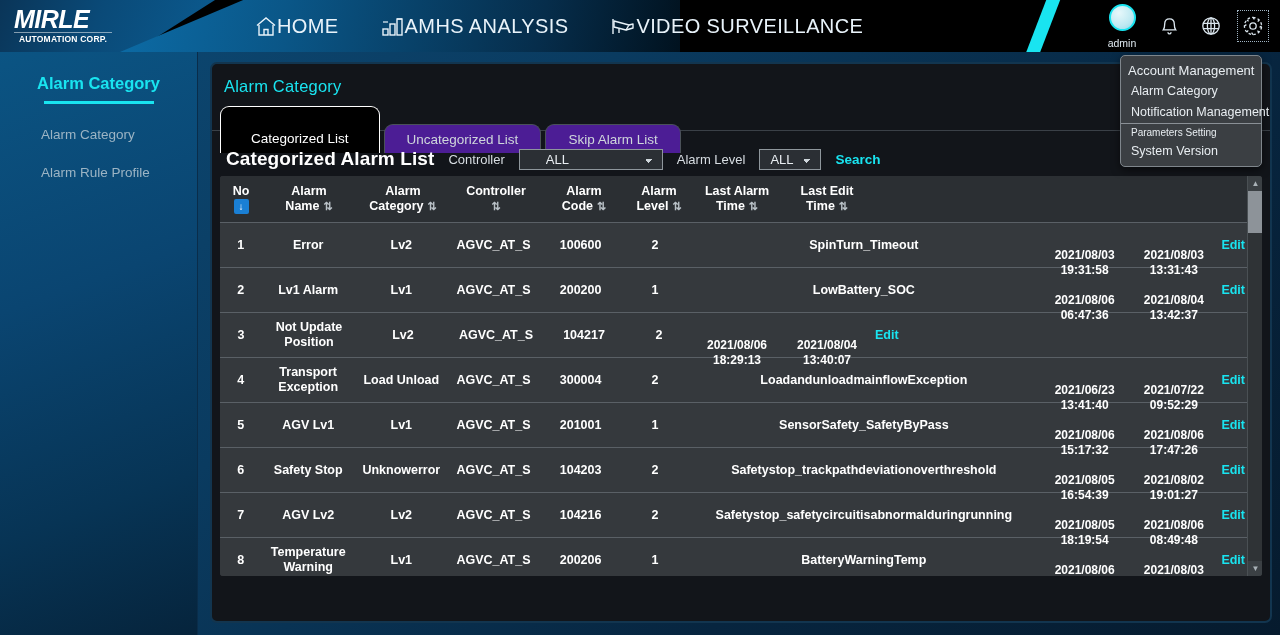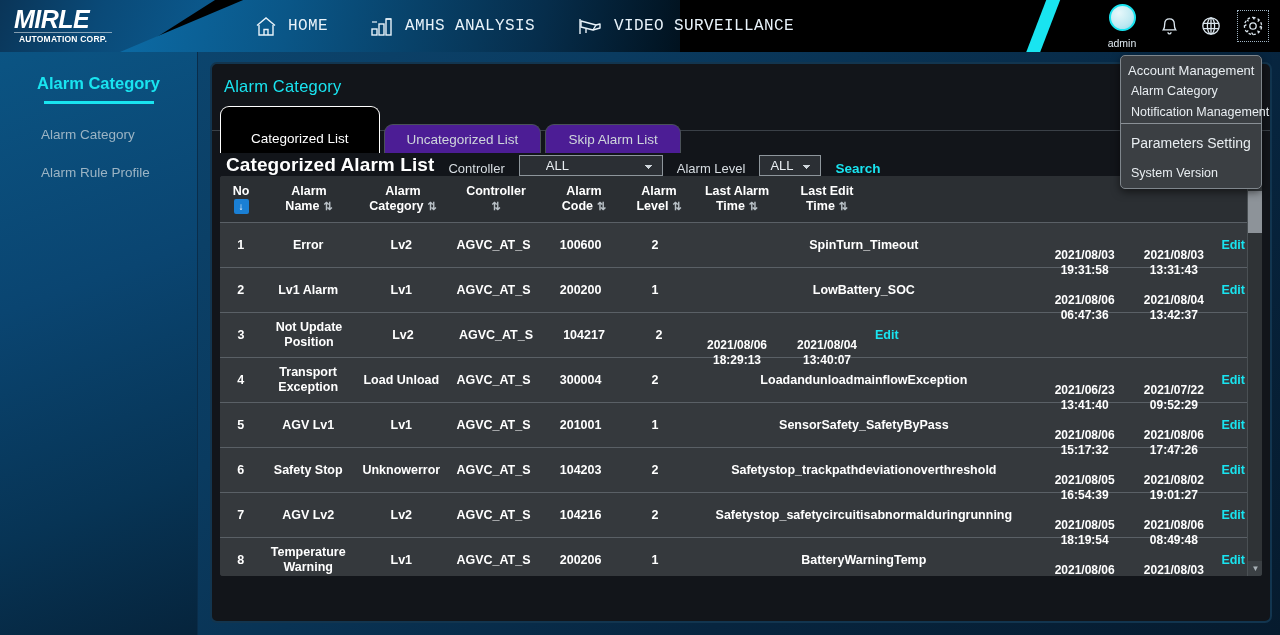--- a/index.html
+++ b/index.html
@@ -55,23 +55,23 @@
     letter-spacing:0.2px; line-height:10px;
     border-top:1px solid rgba(255,255,255,.5);
     padding-top:1px; width:98px; text-align:center;
   }
 
   .nav {
     position:absolute; top:0; left:255px; height:52px;
     display:flex; align-items:center; gap:42px; z-index:6;
   }
   .nav-item {
-    display:flex; align-items:center; gap:11px;
-    color:#e9f3fa; font-size:16px; letter-spacing:.4px;
-    cursor:pointer; white-space:nowrap;font-family:Liberation Mono, monospace;
+    display:flex; align-items:center; 
+    color:#e9f3fa; font-size:20px; letter-spacing:.4px;
+    cursor:pointer; white-space:nowrap;
   }
   .nav-item svg { display:block; }
 
   .hdr-right {
     position:absolute; top:0; right:14px; height:52px;
     display:flex; align-items:center; gap:16px; z-index:6;
   }
   .avatar-wrap { position:relative; width:36px; height:44px; cursor:pointer; }
   .avatar {
     width:27px; height:27px; border-radius:50%;
@@ -146,21 +146,21 @@
     padding:24px 30px 7px;
   }
   .tabs-rule {
     position:absolute; top:66px; left:0; width:1058px; height:1px;
     background:#3a4047;
   }
 
   
   .toolbar {
     position:absolute; top:78px; left:0; width:1058px; height:34px;
-    display:flex; align-items:flex-end; padding-left:14px; gap:14px;
+    display:flex; align-items:center; padding-left:14px; gap:14px;
   }
   .tb-title { font-size:19px; font-weight:bold; color:#ffffff; letter-spacing:.1px; }
   .tb-label { font-size:13px; color:#d7dde2; }
   .tb-select {
     background:#2b2f34; color:#e9eef2;
     border:1px solid #8e969c;
     font-size:13px; font-family:"Liberation Sans", sans-serif;
     height:21px; padding:0 4px 0 26px;
     cursor:pointer;
     appearance:none;
@@ -563,18 +563,18 @@
       </div>
 
     </div>
   </div>
 
   <div style="position:absolute;top:55px;left:1120px;width:142px;background:#3b3f43;border:1px solid #7f868c;border-radius:5px;padding:4px 0;z-index:60;box-shadow:0 3px 9px rgba(0,0,0,.55);">
     <div id="menu-items">
         <div style="padding: 2px 7px; font-size: 13px; color: rgb(232, 237, 241); cursor: pointer; white-space: nowrap; line-height: 17px;">Account Management</div>
         <div style="padding: 2px 10px; font-size: 12.5px; color: rgb(232, 237, 241); cursor: pointer; white-space: nowrap; line-height: 17px;">Alarm Category</div>
         <div style="padding: 2px 10px; font-size: 12.5px; color: rgb(232, 237, 241); cursor: pointer; white-space: nowrap; line-height: 17px;">Notification Management</div>
-        <div style="padding: 11px 10px; font-size: 14px; color: rgb(232, 237, 241); cursor: pointer; white-space: nowrap; line-height: 17px; border-top: 1px solid rgb(138, 144, 150); margin-top: 0px;">Parameters Setting</div>
+        <div style="padding: 0 10px; font-size: 10px; color: rgb(232, 237, 241); cursor: pointer; white-space: nowrap; line-height: 17px; border-top: 1px solid rgb(138, 144, 150); margin-top: 0px;">Parameters Setting</div>
         <div style="padding: 2px 10px; font-size: 12.5px; color: rgb(232, 237, 241); cursor: pointer; white-space: nowrap; line-height: 17px;">System Version</div>
       </div>
   </div>
 
 </div>
 
 </body></html>

